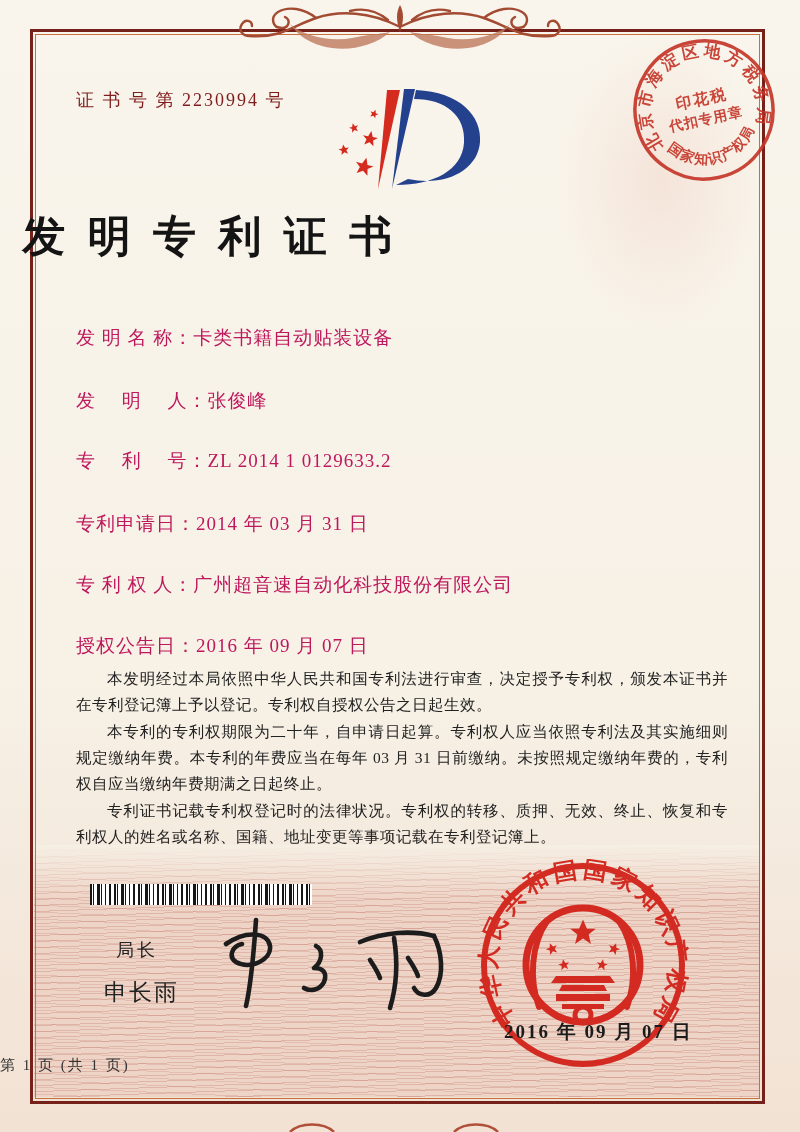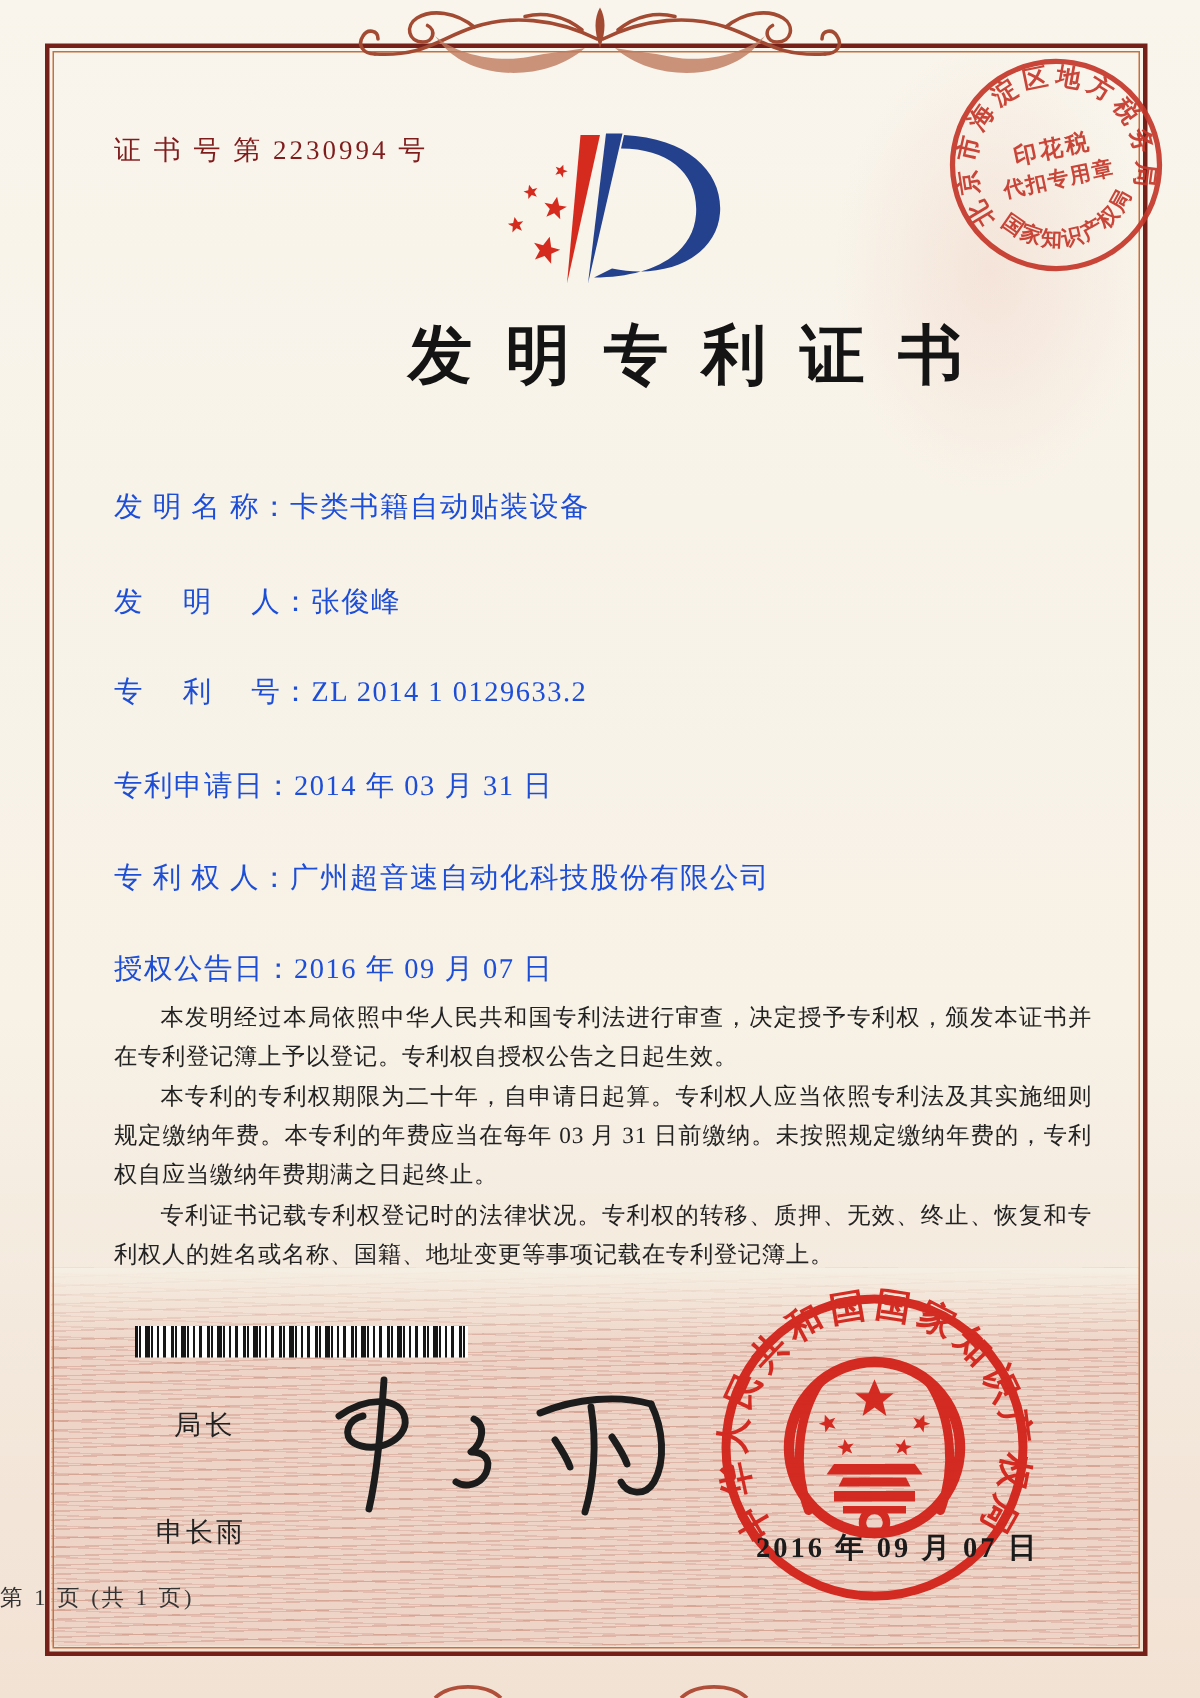--- a/index.html
+++ b/index.html
@@ -28,42 +28,42 @@
     position:absolute;right:34px;top:30px;width:210px;height:300px;z-index:1;
     background:radial-gradient(closest-side,rgba(240,208,196,.45),rgba(240,208,196,0));
   }
   .cert-number{
     position:absolute;left:76px;top:88px;z-index:3;
     font-size:18px;letter-spacing:2px;color:#7f1d1d;
   }
   .logo{position:absolute;left:312px;top:86px;z-index:3;}
   .title{
     position:absolute;left:0;top:208px;width:664px;z-index:3;
-    text-align:right;font-size:43px;font-weight:700;color:#141414;
+    text-align:left;font-size:43px;font-weight:700;color:#141414;
     letter-spacing:.52em;text-indent:.52em;
   }
   .field{
     position:absolute;left:76px;z-index:3;
-    font-size:19px;color:#1d4ed8;letter-spacing:1px;white-space:nowrap;
+    font-size:19px;color:#be185d;letter-spacing:1px;white-space:nowrap;
   }
   .paras{
     position:absolute;left:76px;top:666px;width:652px;z-index:3;
     font-size:15.5px;line-height:1.7;letter-spacing:.5px;color:#222;
     text-align:justify;
   }
   .paras p{margin:0;text-indent:2em;font-family:Liberation Serif, serif;}
   .barcode{
     position:absolute;left:90px;top:884px;width:222px;height:21px;z-index:3;
     background:repeating-linear-gradient(90deg,
       #161616 0 2px,#fff 2px 3px,#161616 3px 4px,#fff 4px 7px,
       #161616 7px 10px,#fff 10px 11px,#161616 11px 12px,#fff 12px 15px,
       #161616 15px 16px,#fff 16px 19px,#161616 19px 21px,#fff 21px 24px);
   }
   .sig-title{position:absolute;left:104px;top:938px;font-size:18px;color:#222;letter-spacing:3px;z-index:3;margin-left:12px;}
-  .sig-name{position:absolute;left:104px;top:977px;font-size:18px;color:#222;letter-spacing:2px;z-index:3;margin-top:32px;}
+  .sig-name{position:absolute;left:104px;top:977px;font-size:23px;color:#222;letter-spacing:2px;z-index:3;}
   .signature{position:absolute;left:212px;top:908px;z-index:4;}
   .seal{position:absolute;left:477px;top:859px;z-index:3;opacity:.96;}
   .seal-date{
     position:absolute;left:504px;top:1019px;z-index:5;
     font-size:19px;font-weight:700;color:#1b1b1b;letter-spacing:2px;white-space:nowrap;
   }
   .footer{
     position:absolute;left:0;top:1056px;width:792px;z-index:3;
     text-align:left;font-size:15px;color:#333;letter-spacing:2px;
   }

